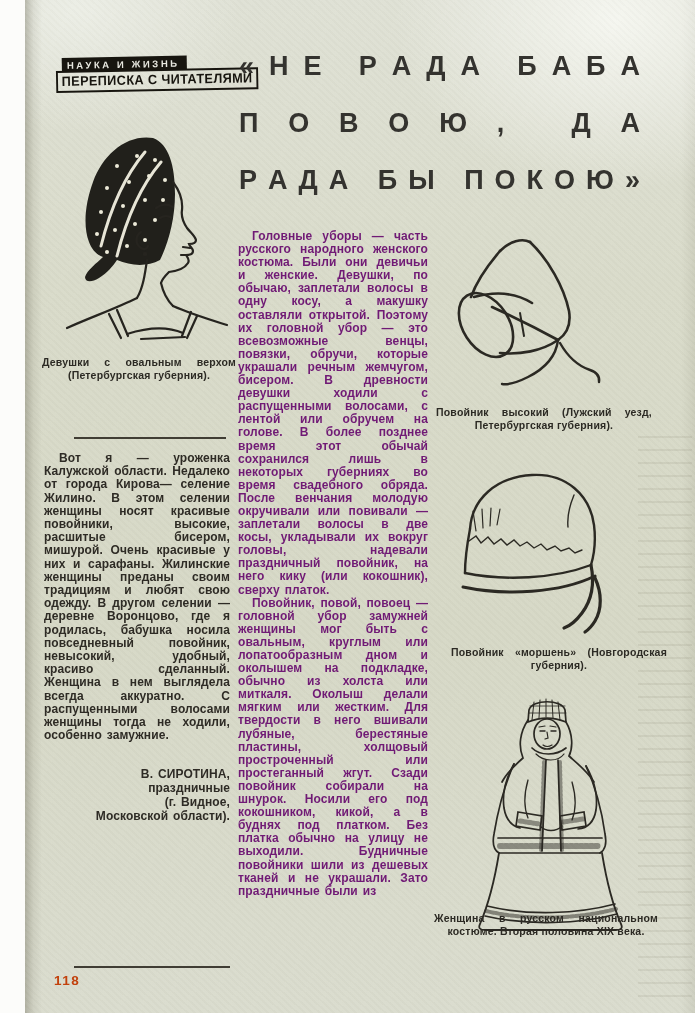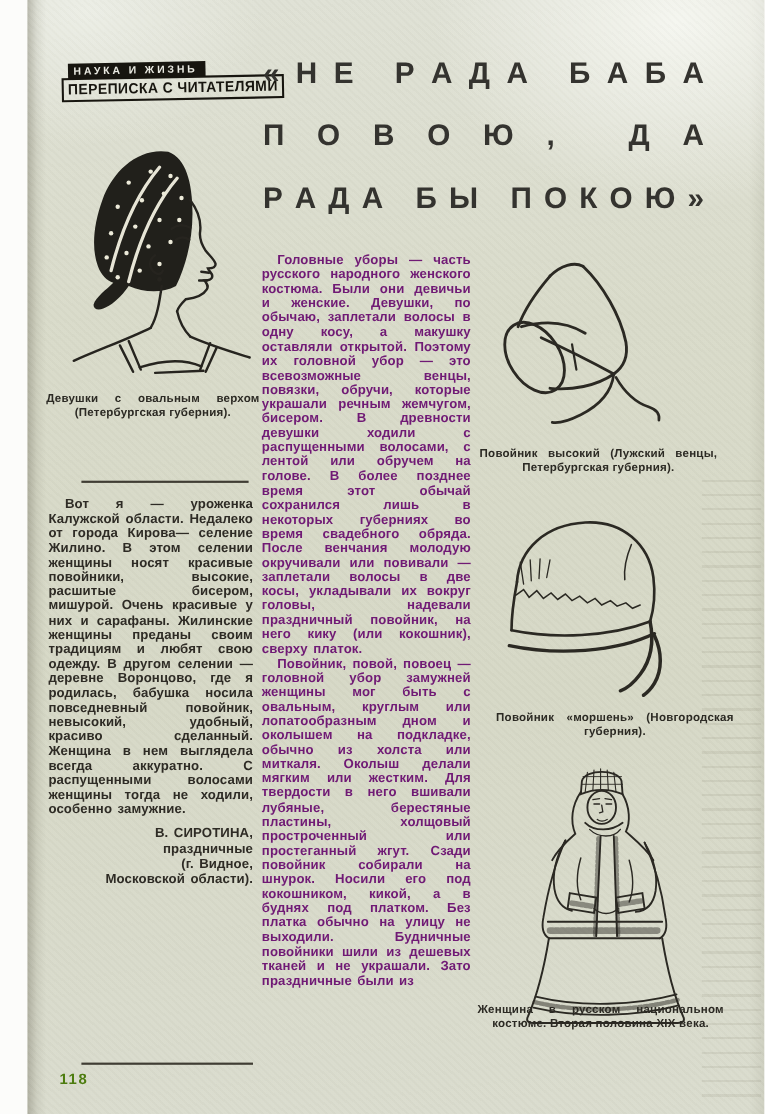--- a/index.html
+++ b/index.html
@@ -55,29 +55,29 @@
     text-align:justify;text-align-last:center;letter-spacing:0.2px;
   }
 
   .rule{border-top:2px solid #403d34;height:0;}
 
   
   .letter{left:44px;top:452px;width:186px;
     font-size:12px;font-weight:bold;line-height:13.2px;color:#2e2b25;
     letter-spacing:0.1px;word-spacing:1.5px;}
   .letter p{margin:0 0 6px;text-indent:15px;text-align:justify;}
-  .signature{margin-top:9px;text-align:right;font-weight:bold;font-size:12px;line-height:13.8px;}
+  .signature{margin-top:26px;text-align:right;font-weight:bold;font-size:12px;line-height:13.8px;}
 
   
   .article{left:238px;top:230px;width:190px;
     font-size:12px;font-weight:bold;line-height:13.1px;color:#701a75;
     letter-spacing:0.1px;word-spacing:1.5px;}
   .article p{margin:0;text-indent:14px;text-align:justify;}
 
-  .pagenum{left:54px;top:973px;font-size:13.5px;font-weight:bold;letter-spacing:1.5px;color:#4d7c0f;}
+  .pagenum{left:54px;top:973px;font-size:13.5px;font-weight:bold;letter-spacing:1.5px;color:#c2410c;}
 
   
   .bleed{
     right:3px;top:436px;width:54px;height:562px;pointer-events:none;
     background:repeating-linear-gradient(180deg, rgba(104,99,78,0.10) 0 2px, transparent 2px 13px);
   }
 </style>
 </head>
 <body>
 
@@ -205,21 +205,21 @@
     <ellipse cx="42" cy="92" rx="23" ry="35" transform="rotate(-33 42 92)"></ellipse>
     <path d="M56,120 C76,122 98,118 114,107"></path>
     <path d="M30,64 C52,58 72,60 88,70"></path>
     <path d="M48,74 C70,84 94,96 114,107"></path>
     <path d="M76,80 L80,103" stroke-width="2"></path>
     <path d="M114,107 C112,124 100,136 84,144 C74,149 64,152 58,151" stroke-width="2.4"></path>
     <path d="M116,110 C124,124 134,133 146,137 C152,139 156,143 155,149" stroke-width="2.4"></path>
   </g>
 </svg>
 
-<div class="abs caption" style="left:436px;top:406px;width:216px;">Повойник высокий (Лужский венцы, Петербургская губерния).</div>
+<div class="abs caption" style="left:436px;top:406px;width:216px;">Повойник высокий (Лужский уезд, Петербургская губерния).</div>
 
 <svg class="abs lineart" style="left:442px;top:464px;" width="215" height="178" viewBox="0 0 215 176">
   <g stroke="#2b2923" fill="none" stroke-width="2.4" stroke-linecap="round">
     <path d="M28,64 C30,34 54,12 90,10 C124,8 148,30 152,60 C154,76 152,90 149,100"></path>
     <path d="M28,64 C25,80 23,94 23,108"></path>
     <path d="M23,108 C62,116 112,114 149,100"></path>
     <path d="M21,122 C64,131 118,128 153,111" stroke-width="3"></path>
     <path d="M27,76 l7,-5 l5,7 l7,-6 l6,7 l7,-5 l6,6 l7,-5 l6,6 l7,-4 l7,6 l7,-4 l6,6 l8,-4 l6,5 l8,-3 l6,5 l7,-3" stroke-width="1.4"></path>
     <path d="M34,66 L31,46 M41,63 L40,44 M48,61 L49,43 M55,60 L58,44" stroke-width="1.2"></path>
     <path d="M132,30 C127,42 125,52 126,62" stroke-width="1.4"></path>

